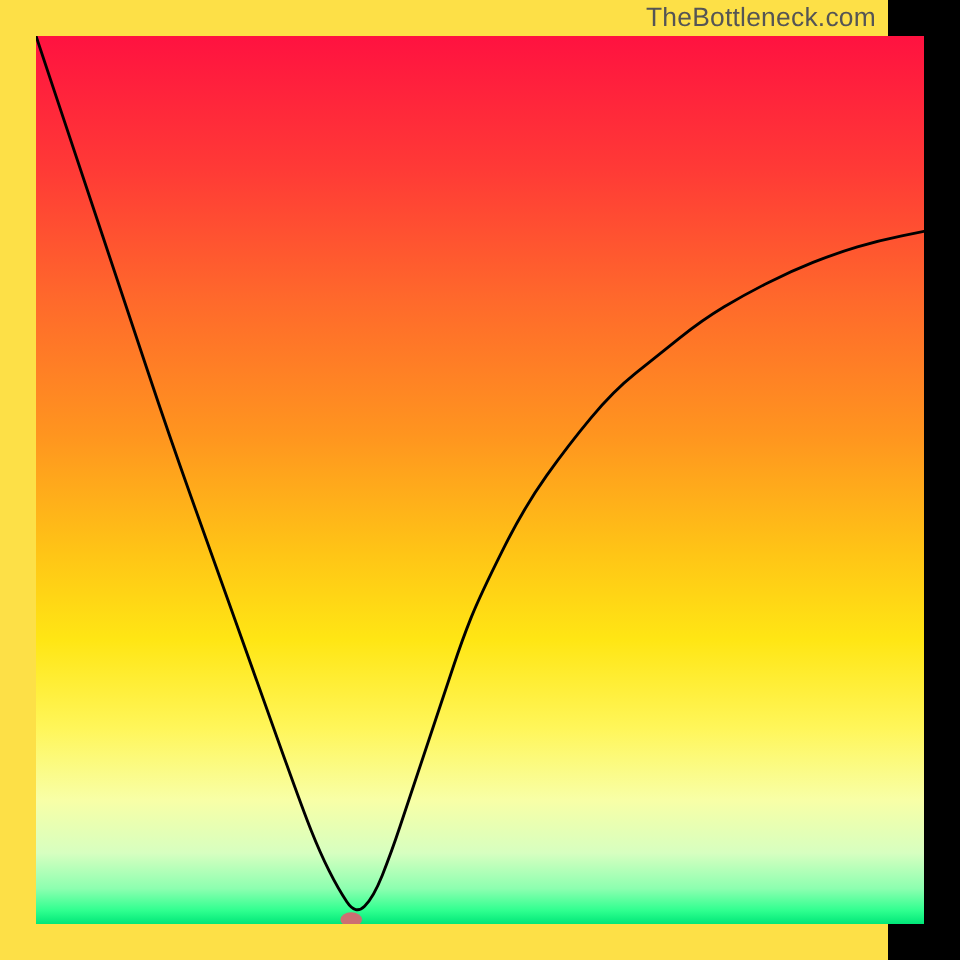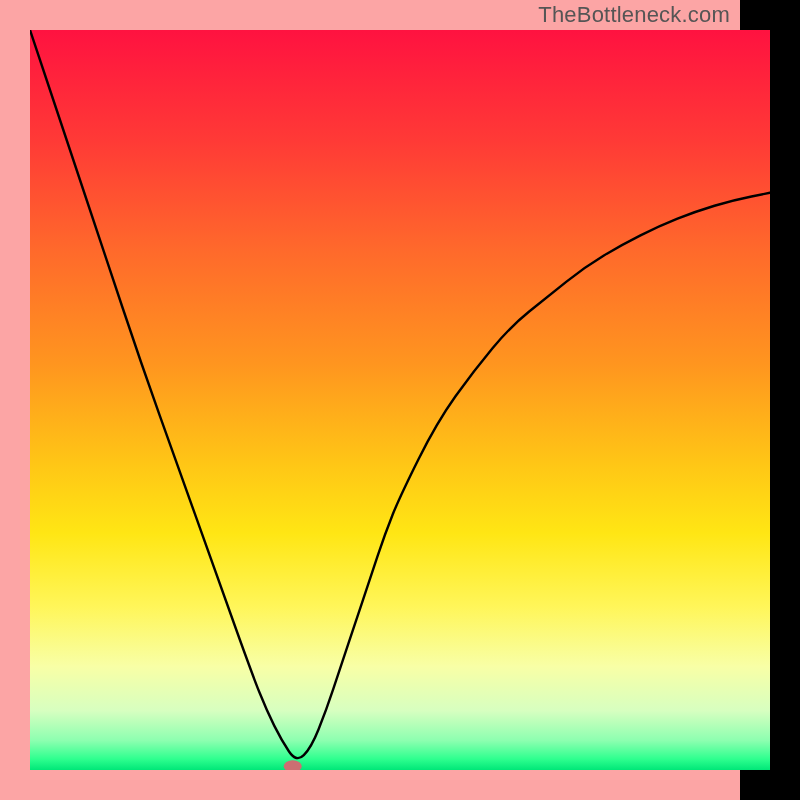--- a/index.html
+++ b/index.html
@@ -8,21 +8,21 @@
     width: 800px;
     height: 800px;
     background: #000;
     font-family: Arial, Helvetica, sans-serif;
     overflow: hidden;
   }
   .frame {
     position: relative;
     width: 740px;
     height: 800px;
-    background: #fca5a5;
+    background: #fde047;
   }
   .watermark {
     position: absolute;
     top: 2px;
     right: 10px;
     color: #555;
     font-size: 22px;
     font-weight: 500;
     letter-spacing: 0.2px;
     z-index: 5;

